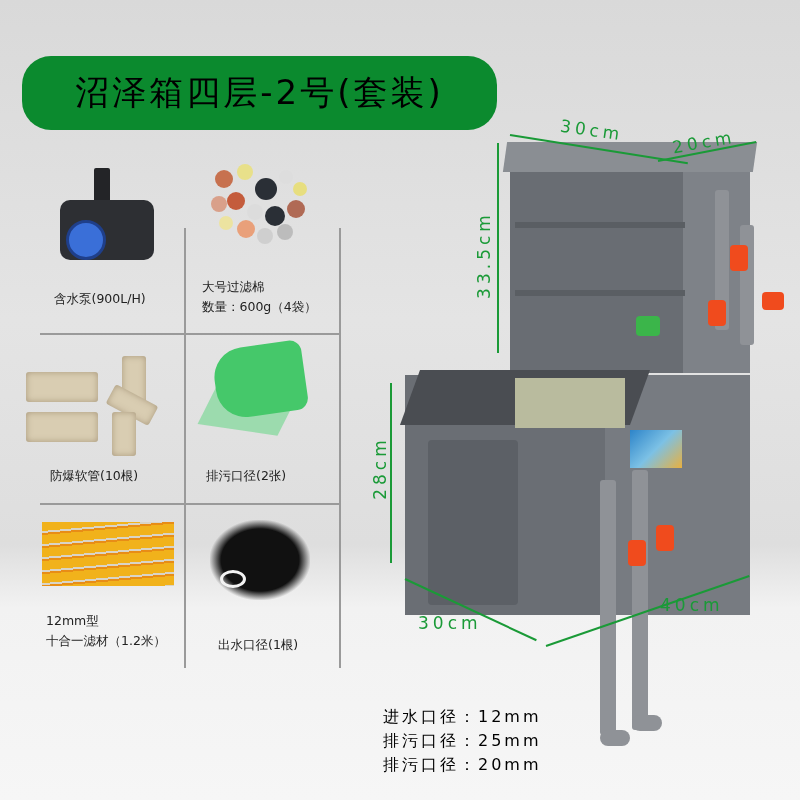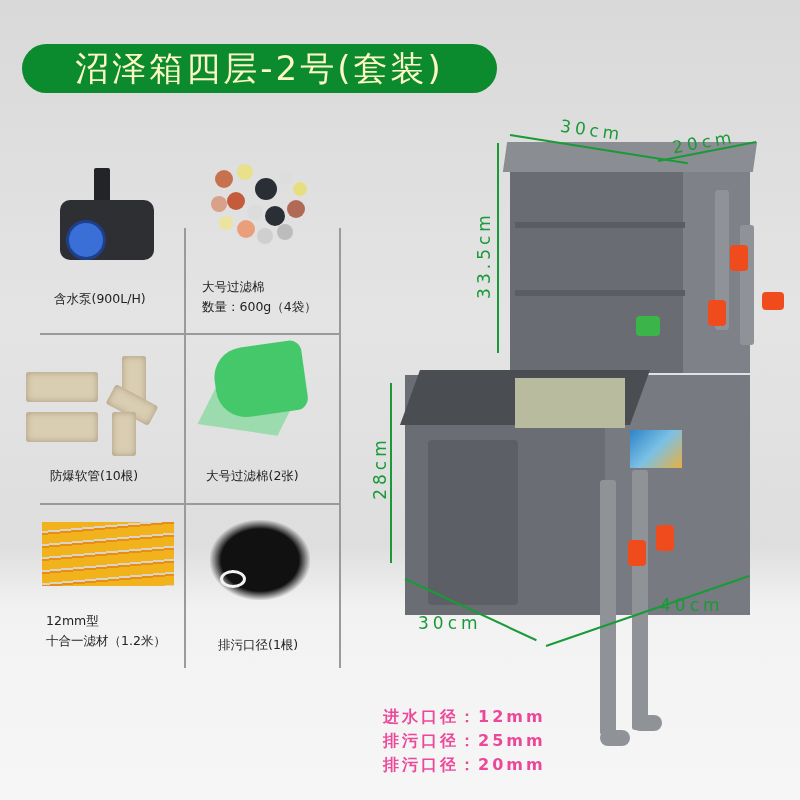--- a/index.html
+++ b/index.html
@@ -1,20 +1,20 @@
 <!DOCTYPE html>
 <html><head>
 <meta charset="utf-8">
 <style>
   html,body{margin:0;padding:0;}
   body{width:800px;height:800px;position:relative;overflow:hidden;
     font-family:"DejaVu Sans","Liberation Sans",sans-serif;
     background:linear-gradient(180deg,#d9d9d9 0%,#e4e4e4 40%,#dedede 68%,#f2f2f2 76%,#f6f6f6 100%);}
-  .title-pill{position:absolute;left:22px;top:44px;width:475px;height:49px;border-radius:29px;
-    background:#0b8a2e;color:#fef9c3;font-size:34px;letter-spacing:3px;display:flex;align-items:center;justify-content:center;}
+  .title-pill{position:absolute;left:22px;top:56px;width:475px;height:74px;border-radius:29px;
+    background:#0b8a2e;color:#000000;font-size:34px;letter-spacing:3px;display:flex;align-items:center;justify-content:center;}
   .grid-line{position:absolute;background:#9a9a9a;}
   .label{position:absolute;font-size:12.5px;color:#222;line-height:20px;white-space:nowrap;}
   
   .pump{position:absolute;left:60px;top:168px;width:95px;height:100px;}
   .pump .body{position:absolute;left:0;top:32px;width:94px;height:60px;background:#2d2f33;border-radius:10px;}
   .pump .spout{position:absolute;left:34px;top:0;width:16px;height:36px;background:#232427;border-radius:2px;}
   .pump .dial{position:absolute;left:6px;top:52px;width:34px;height:34px;border-radius:50%;background:#3a6fd8;border:3px solid #1f3f8a;}
   
   .media{position:absolute;left:205px;top:160px;width:110px;height:95px;}
   .pebble{position:absolute;border-radius:50%;}
@@ -36,21 +36,21 @@
   .crate-bottom{left:405px;top:375px;width:345px;height:240px;background:linear-gradient(90deg,#6a6e74 0 58%,#777b81 58% 100%);}
   .opening{position:absolute;left:410px;top:370px;width:230px;height:55px;background:#4a4d52;transform:skewX(-20deg);}
   .panel{position:absolute;left:515px;top:378px;width:110px;height:50px;background:#b9bb9e;}
   .window{position:absolute;left:428px;top:440px;width:90px;height:165px;background:#5c6066;border-radius:4px;}
   .sticker{position:absolute;left:630px;top:430px;width:52px;height:38px;background:linear-gradient(135deg,#2d84c9,#7cc1e5,#e8b040);}
   .pipe{position:absolute;background:#8f9297;border-radius:3px;}
   .valve{position:absolute;width:18px;height:26px;background:#f04b1d;border-radius:4px;}
   
   .dim{position:absolute;background:#1a9a37;}
   .dim-text{position:absolute;color:#1a9a37;font-size:17px;letter-spacing:4px;}
-  .spec{position:absolute;left:383px;color:#ec4899;font-size:16px;letter-spacing:3px;line-height:24px;font-weight:bold;}
+  .spec{position:absolute;left:383px;color:#000000;font-size:16px;letter-spacing:3px;line-height:24px;}
 </style>
 </head>
 <body>
 
 <div class="title-pill">
   <span>沼泽箱四层-2号(套装)</span>
 </div>
 
 <div class="grid-line" style="left:184px;top:228px;width:2px;height:440px;"></div>
 <div class="grid-line" style="left:339px;top:228px;width:2px;height:440px;"></div>
@@ -89,29 +89,29 @@
   <div class="brick" style="left:122px;top:356px;width:24px;height:48px;"></div>
   <div class="brick" style="left:108px;top:394px;width:48px;height:22px;transform:rotate(28deg);"></div>
   <div class="brick" style="left:112px;top:412px;width:24px;height:44px;"></div>
 </div>
 <div class="label" style="left:50px;top:466px;">防爆软管(10根)</div>
 
 <div>
   <div class="sheet"></div>
     <div class="roll"></div>
 </div>
-<div class="label" style="left:206px;top:466px;">大号过滤棉(2张)</div>
+<div class="label" style="left:206px;top:466px;">排污口径(2张)</div>
 
 <div class="hose"></div>
 <div class="label" style="left:46px;top:611px;">12mm型</div>
 <div class="label" style="left:46px;top:631px;">十合一滤材（1.2米）</div>
 
 <div class="brush"></div>
 <div class="brush-ring"></div>
-<div class="label" style="left:218px;top:635px;">排污口径(1根)</div>
+<div class="label" style="left:218px;top:635px;">出水口径(1根)</div>
 
 <div>
   <div class="crate crate-top-box"></div>
   <div class="lid"></div>
   <div class="rib" style="left:515px;top:222px;width:170px;"></div>
   <div class="rib" style="left:515px;top:290px;width:170px;"></div>
   <div class="crate crate-bottom"></div>
   <div class="opening"></div>
   <div class="panel"></div>
   <div class="window"></div>

